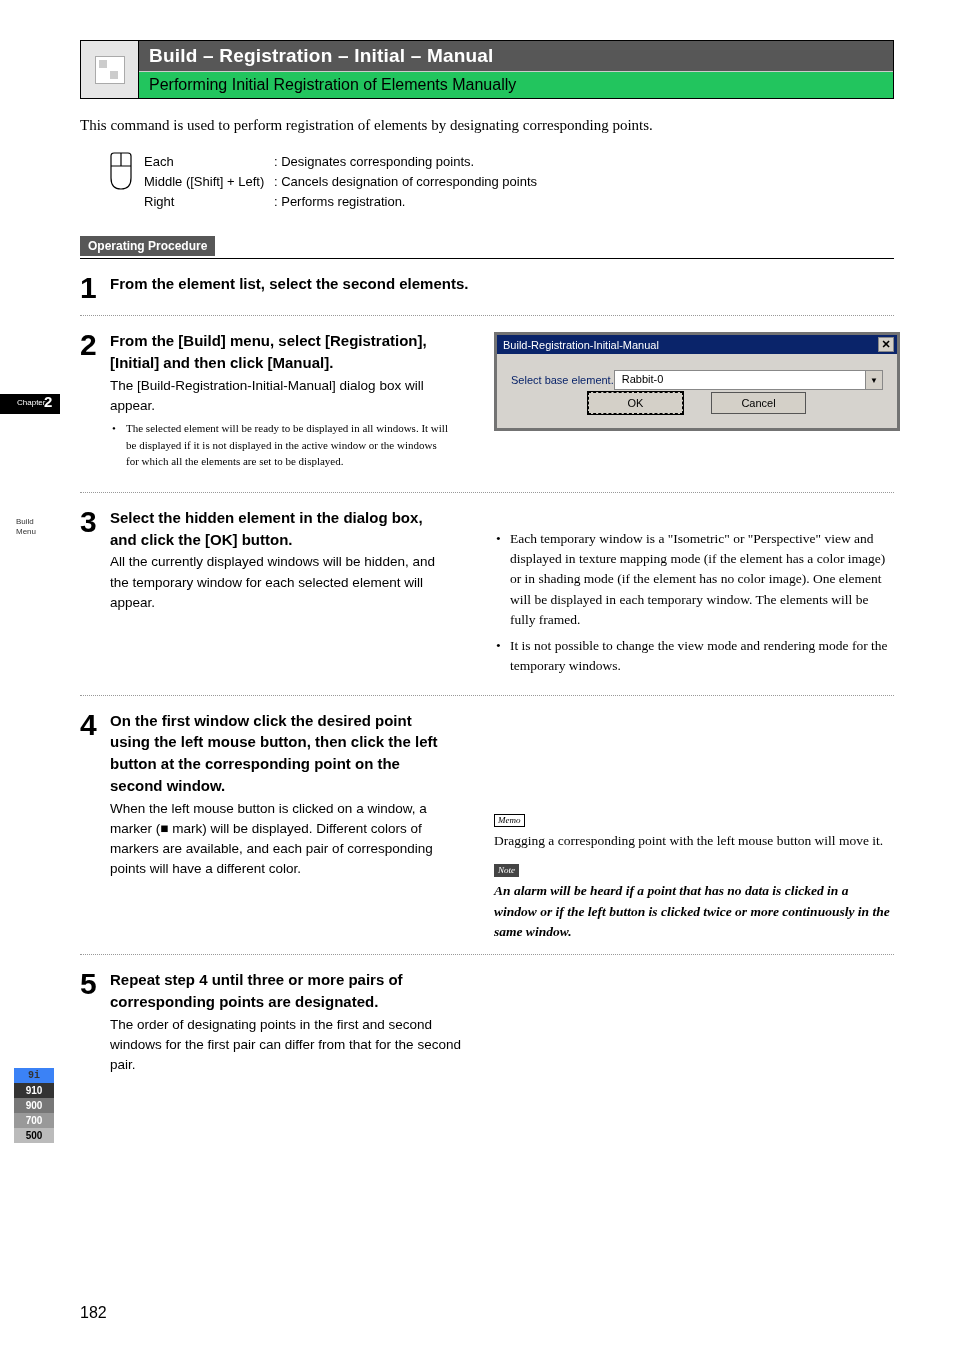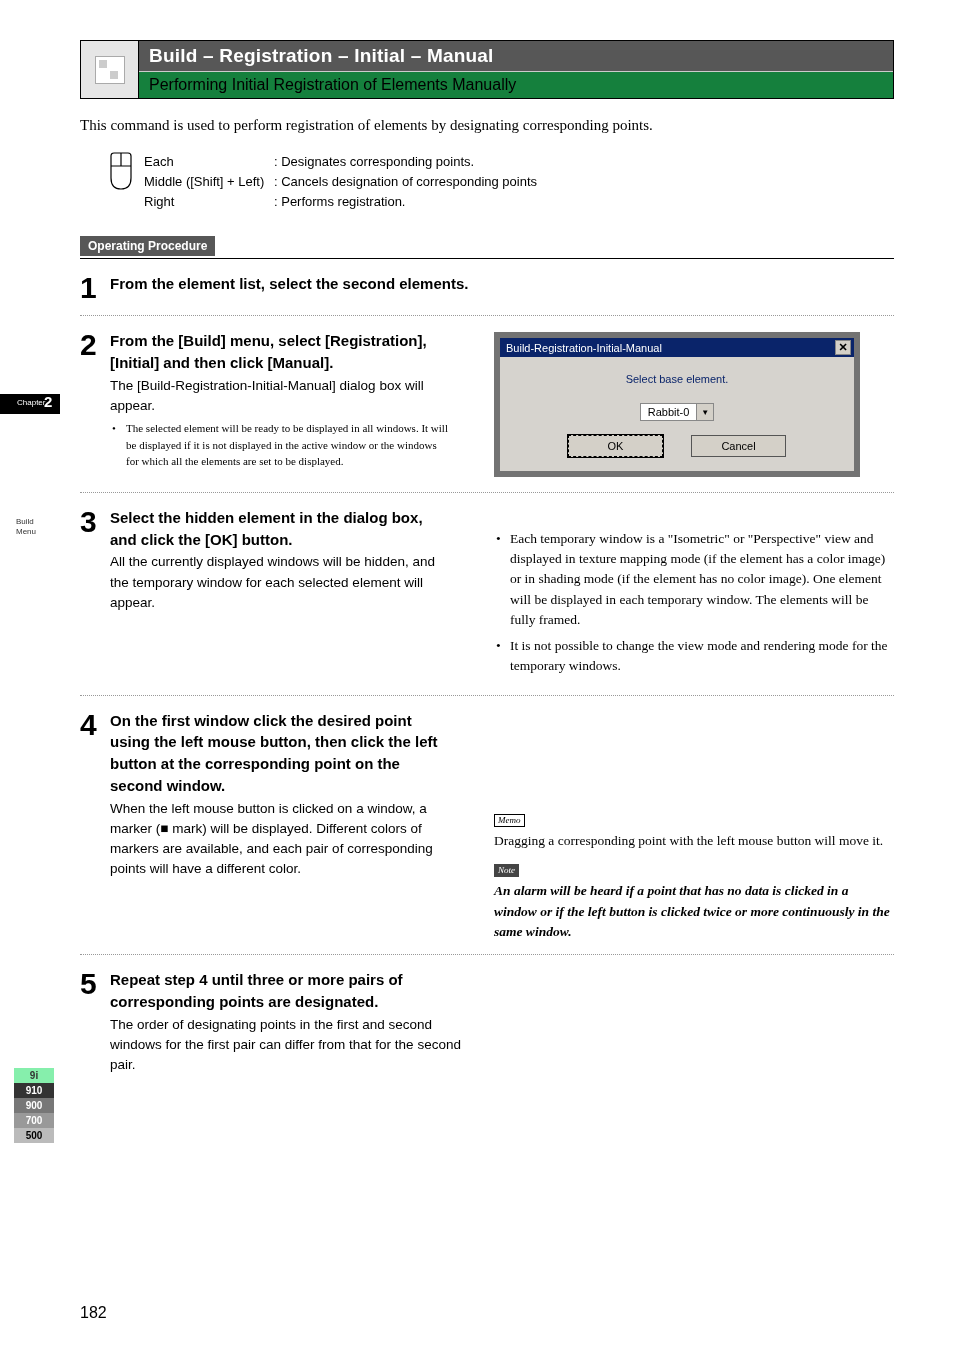--- a/index.html
+++ b/index.html
@@ -8,35 +8,35 @@
 
   
   .chapter-label { position: absolute; left: 17px; top: 398px; font-size: 8px; }
   .chapter-num { position: absolute; left: 44px; top: 393px; font-weight: bold; font-size: 15px; }
   .chapter-tab { position: absolute; left: 0; top: 394px; width: 60px; height: 20px; background: #000; }
   .chapter-label, .chapter-num { color: #fff; z-index: 2; }
 
   .build-label { position: absolute; left: 16px; top: 517px; font-size: 8px; line-height: 1.2; color: #333; }
   .series-tabs { position: absolute; left: 14px; top: 1068px; width: 40px; }
   .series-tabs div { font-size: 10px; font-weight: bold; text-align: center; padding: 2px 0; }
-  .series-tabs .i9   { background: #86efac; color: #333; }
+  .series-tabs .i9   { background: #3b82f6; color: #333; font-family: Liberation Mono, monospace; }
   .series-tabs .n910 { background: #333; color: #fff; }
   .series-tabs .n900 { background: #777; color: #fff; }
   .series-tabs .n700 { background: #999; color: #fff; }
   .series-tabs .n300 { background: #bbb; color: #000; }
 
   
   .header-row { display: flex; align-items: stretch; border: 1px solid #000; }
   .header-icon { width: 58px; background: #e6e6e6; border-right: 1px solid #000; display: flex; align-items: center; justify-content: center; }
   .header-icon .outer { width: 30px; height: 28px; border: 1px solid #aaa; display: flex; flex-wrap: wrap; align-content: flex-start; padding: 3px; gap: 3px; background: #fff; }
   .header-icon .sq { width: 8px; height: 8px; background: #ccc; }
   .header-icon .sqo { width: 8px; height: 8px; }
   .header-text { flex: 1; }
   .header-title { background: #575757; color: #fff; font-weight: bold; font-size: 19px; padding: 4px 10px; letter-spacing: 0.2px; }
-  .header-sub { background: #15803d; font-size: 16px; padding: 4px 10px; border-top: 1px solid #ccc; }
+  .header-sub { background: #22c55e; font-size: 16px; padding: 4px 10px; border-top: 1px solid #ccc; }
 
   .intro { font-family: Georgia, "Times New Roman", serif; font-size: 15px; margin: 18px 0 18px 0; }
 
   
   .mouse-row { display: flex; margin: 6px 0 24px 28px; font-size: 13px; }
   .mouse-icon { width: 36px; flex: 0 0 36px; }
   .mouse-svg { width: 26px; height: 38px; }
   .mouse-table { }
   .mouse-table div { display: flex; line-height: 1.55; }
   .mouse-table .col1 { flex: 0 0 130px; }
@@ -62,25 +62,25 @@
   .right-bullet { font-family: Georgia, "Times New Roman", serif; font-size: 13.5px; line-height: 1.5; padding-left: 16px; position: relative; margin-bottom: 6px; }
   .right-bullet::before { content: "•"; position: absolute; left: 2px; }
 
   .memo-tag, .note-tag { display: inline-block; border: 1px solid #000; background: #fff; font-size: 9px; font-style: italic; font-family: Georgia, serif; padding: 0 3px; line-height: 1.3; margin-bottom: 4px; }
   .note-tag { background: #444; color: #fff; border-color: #444; }
   .memo-text { font-family: Georgia, "Times New Roman", serif; font-size: 13.5px; line-height: 1.5; margin-bottom: 8px; }
   .note-text { font-family: Georgia, "Times New Roman", serif; font-size: 13.5px; font-style: italic; font-weight: bold; line-height: 1.5; }
 
   
   .dlg-wrap { margin-top: 2px; }
-  .dlg { width: 366px; border: 6px solid #737373; background: #d6d3ce; font-family: Tahoma, Arial, sans-serif; font-size: 11px; }
+  .dlg { width: 406px; border: 3px solid #737373; background: #d6d3ce; font-family: Tahoma, Arial, sans-serif; font-size: 11px; }
   .dlg-title { background: #0a246a; color: #fff; display: flex; align-items: center; justify-content: space-between; padding: 2px 3px 2px 6px; }
   .dlg-title .x { width: 16px; height: 15px; background: #d4d0c8; border: 1px solid #888; display: flex; align-items: center; justify-content: center; color: #000; font-weight: bold; font-size: 11px; line-height: 1; }
   .dlg-body { padding: 16px 14px 14px 14px; }
-  .dlg-row { display: flex; align-items: center; gap: 18px; margin-bottom: 14px; flex-direction: column; }
+  .dlg-row { display: flex; align-items: center; margin-bottom: 2px; }
   .dlg-label { color: #0a246a; }
   .dlg-select { flex: 1; display: flex; height: 20px; border: 1px solid #888; background: #fff; }
   .dlg-select .val { flex: 1; padding: 2px 7px; }
   .dlg-select .arrow { width: 17px; background: #d4d0c8; border-left: 1px solid #888; display: flex; align-items: center; justify-content: center; font-size: 8px; }
   .dlg-btns { display: flex; gap: 28px; justify-content: center; }
   .dlg-btn { width: 95px; height: 22px; background: #d4d0c8; border: 1px solid #555; display: flex; align-items: center; justify-content: center; }
   .dlg-btn.ok { border: 1px dashed #000; box-shadow: 0 0 0 1px #000; }
 
   .page-num { position: absolute; left: 80px; bottom: 28px; font-size: 16px; }
 </style>

